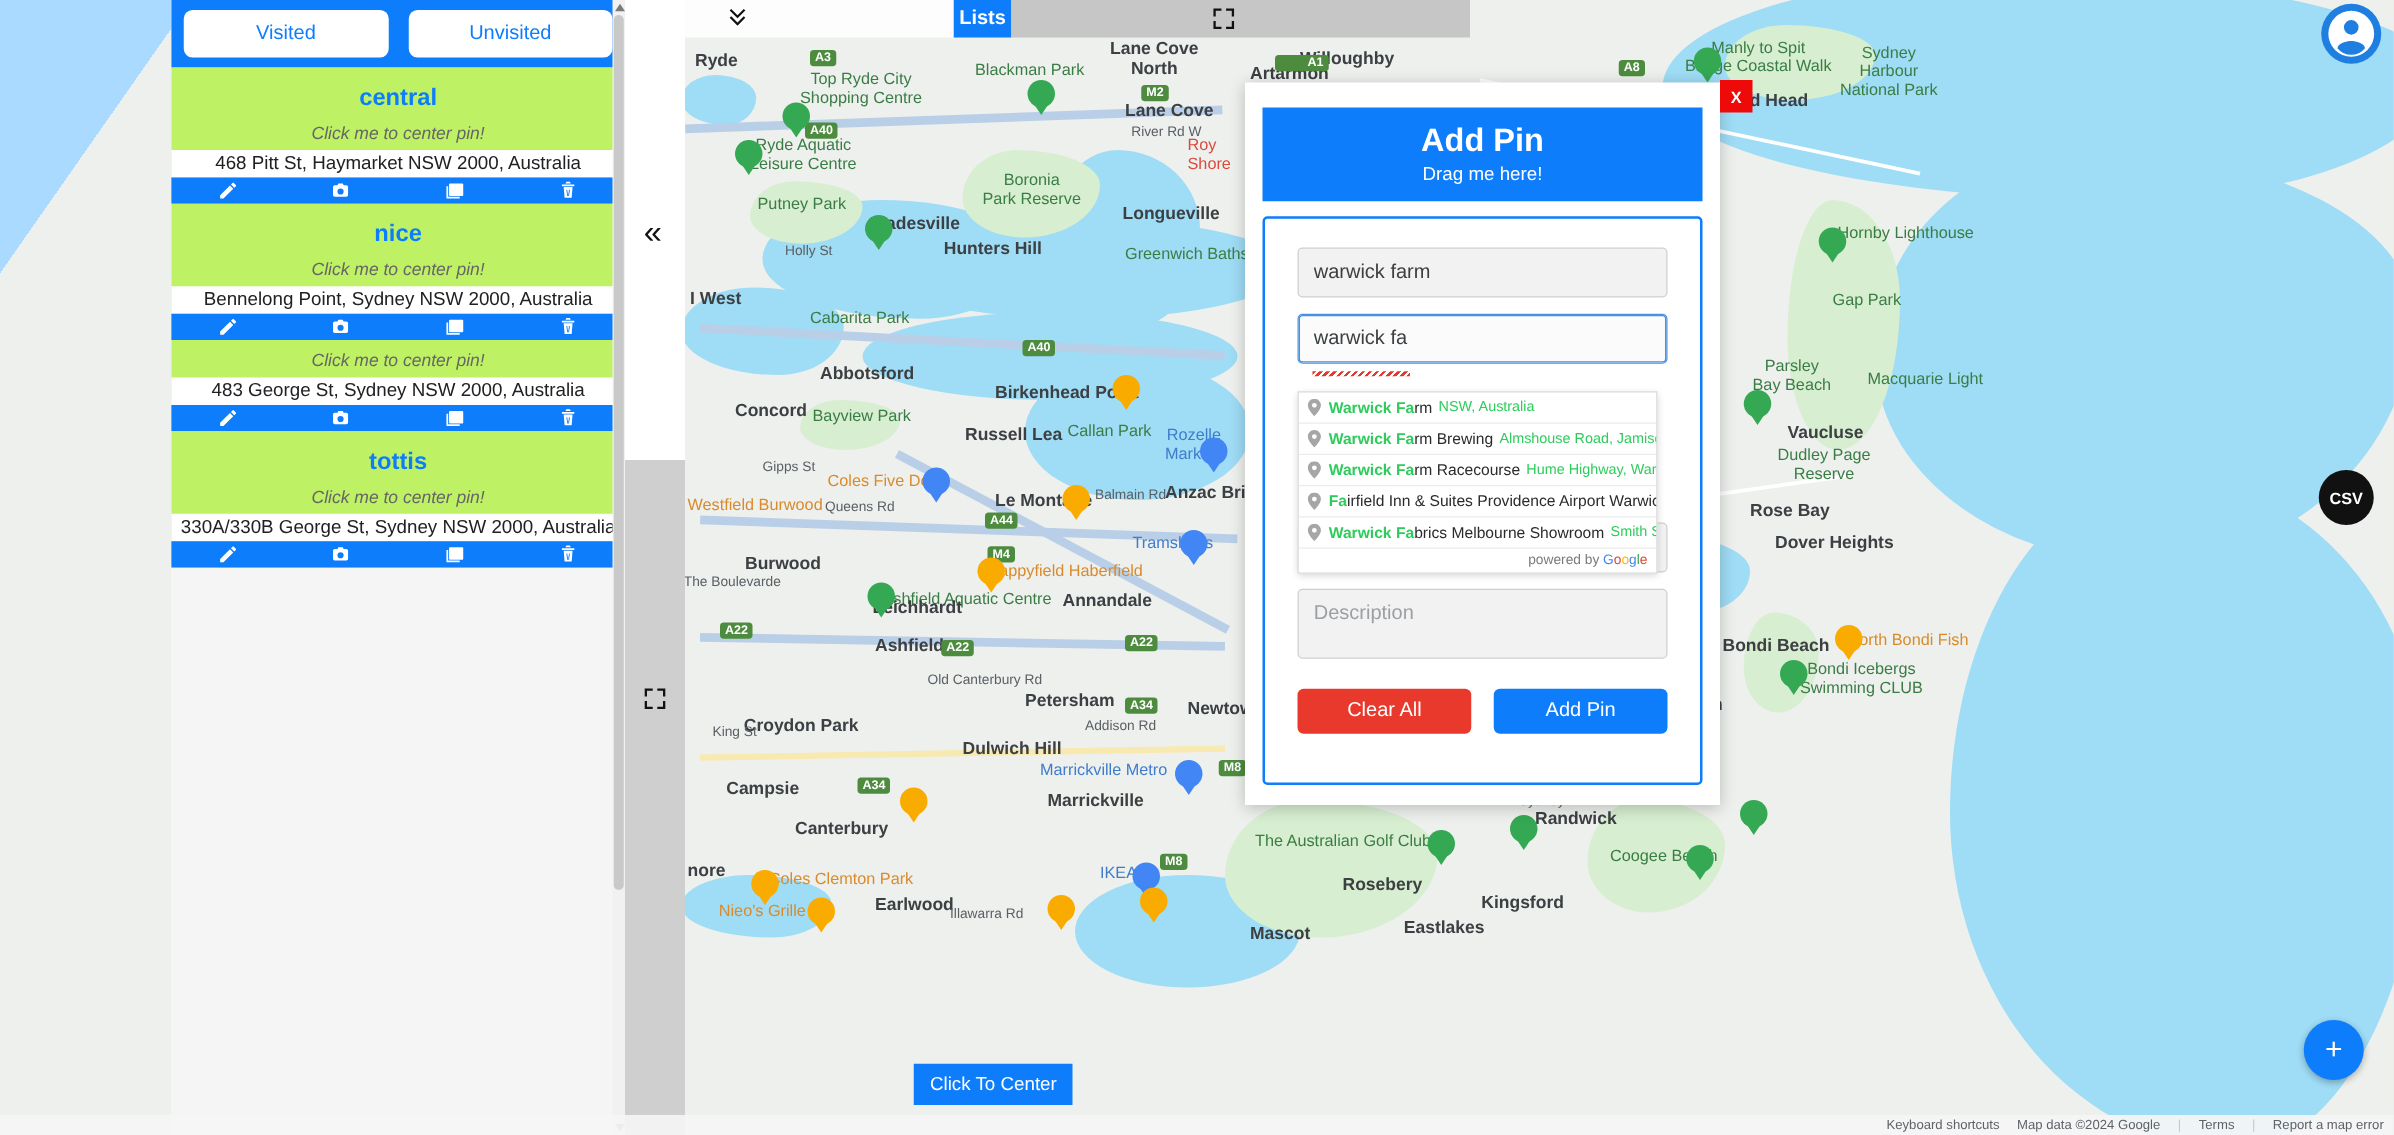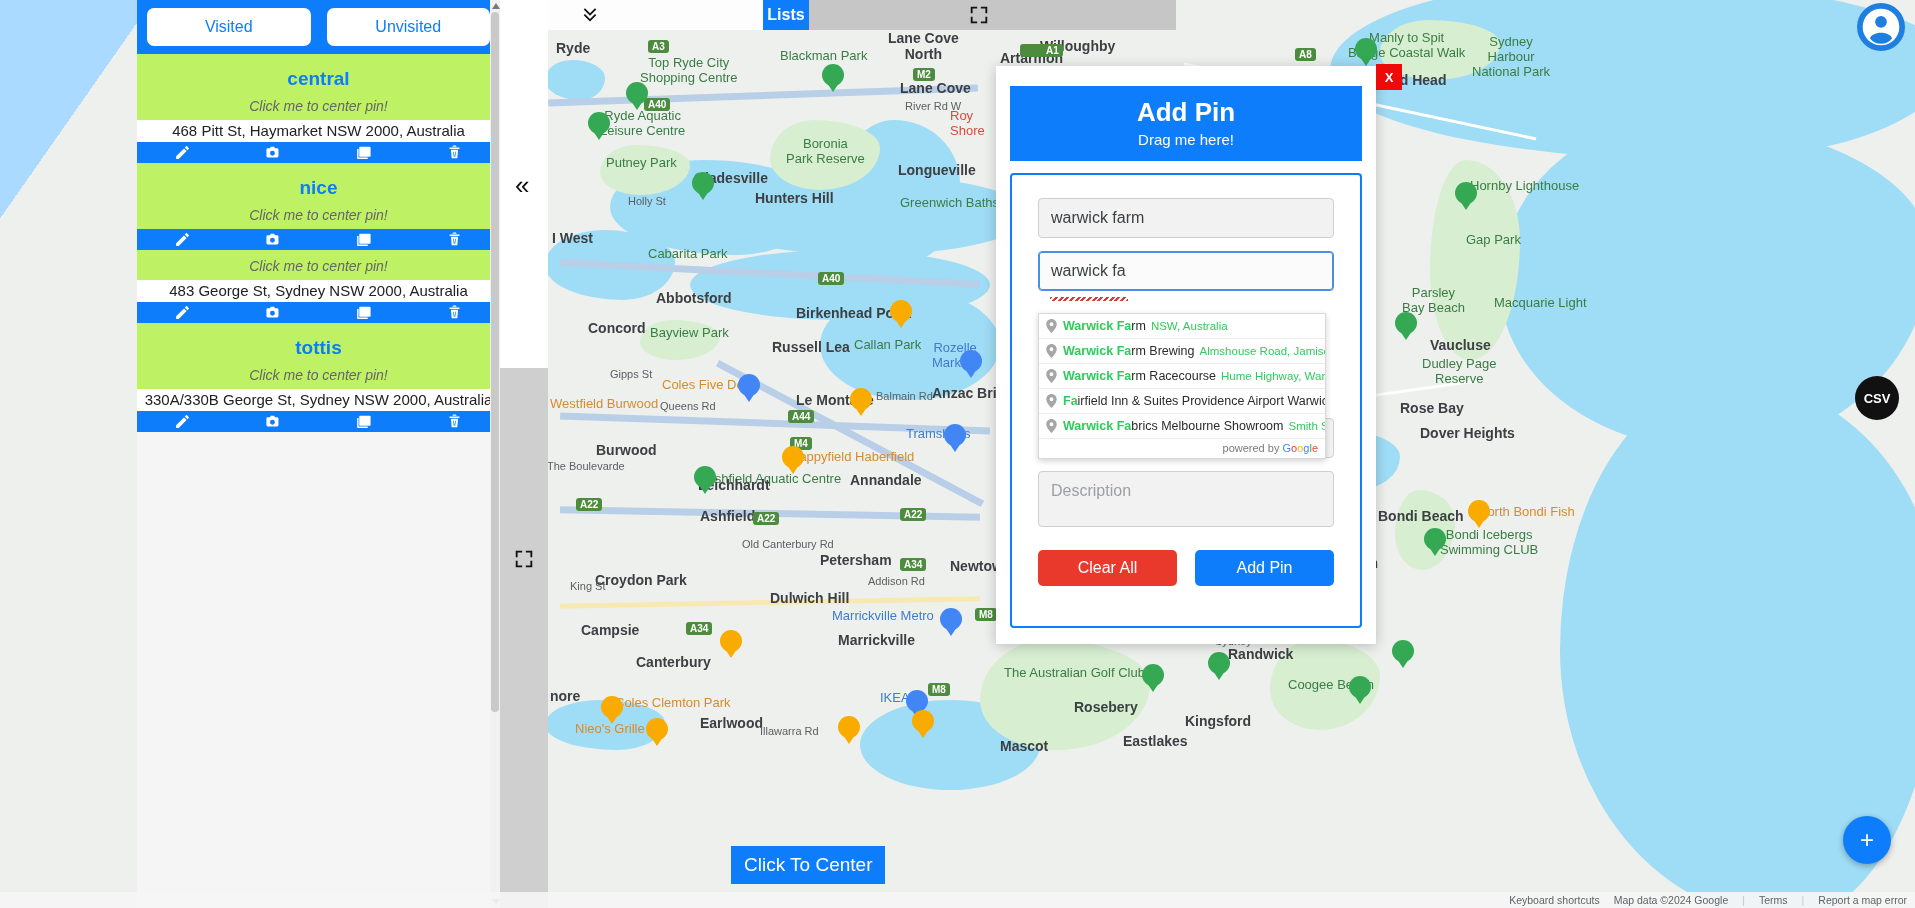--- a/index.html
+++ b/index.html
@@ -359,21 +359,21 @@
     position: absolute; right: 24px; bottom: 44px;
     width: 48px; height: 48px; border-radius: 50%;
     background: #0d7dfc; color: #fff;
     display: flex; align-items: center; justify-content: center;
     font-size: 24px; z-index: 50; cursor: pointer;
     box-shadow: 0 2px 6px rgba(0,0,0,0.3);
   }
   #click-center {
     position: absolute; left: 731px; bottom: 24px;
     background: #0d7dfc; color: #fff;
-    font-size: 19px;
+    font-size: 15px;
     padding: 8px 13px;
     z-index: 50; cursor: pointer;
   }
   #map-footer {
     position: absolute; left: 0; bottom: 0;
     width: 1915px; height: 16px;
     background: rgba(245,245,245,0.92);
     display: flex; align-items: center; justify-content: flex-end;
     gap: 14px;
     padding-right: 8px;
@@ -702,20 +702,21 @@
             <div class="act">
               <svg viewBox="0 0 24 24">
                 <path d="M5 5h14v2H5V5zm2 3h10l-1 12H8L7 8zm3-6h4l1 2H9l1-2zM10 11l1 7h1l-1-7h-1zm3 0l-1 7h1l1-7h-1z"></path>
               </svg>
             </div>
           </div>
         </div>
         <div class="pin-entry">
           <div class="pin-title">nice</div>
           <div class="pin-hint">Click me to center pin!</div>
+          <div class="pin-address">Bennelong Point, Sydney NSW 2000, Australia</div>
           <div class="pin-actions">
             <div class="act">
               <svg viewBox="0 0 24 24">
                 <path d="M3 17.3V21h3.7L17.8 9.9l-3.7-3.7L3 17.3zM20.7 7a1 1 0 000-1.4l-2.3-2.3a1 1 0 00-1.4 0l-1.8 1.8 3.7 3.7L20.7 7z"></path>
               </svg>
             </div>
             <div class="act">
               <svg viewBox="0 0 24 24">
                 <path d="M4 6h3l1-2h5l1 2h3a2 2 0 012 2v9a2 2 0 01-2 2H4a2 2 0 01-2-2V8a2 2 0 012-2zm6.5 3.5a3.5 3.5 0 100 7 3.5 3.5 0 000-7z"></path>
               </svg>

